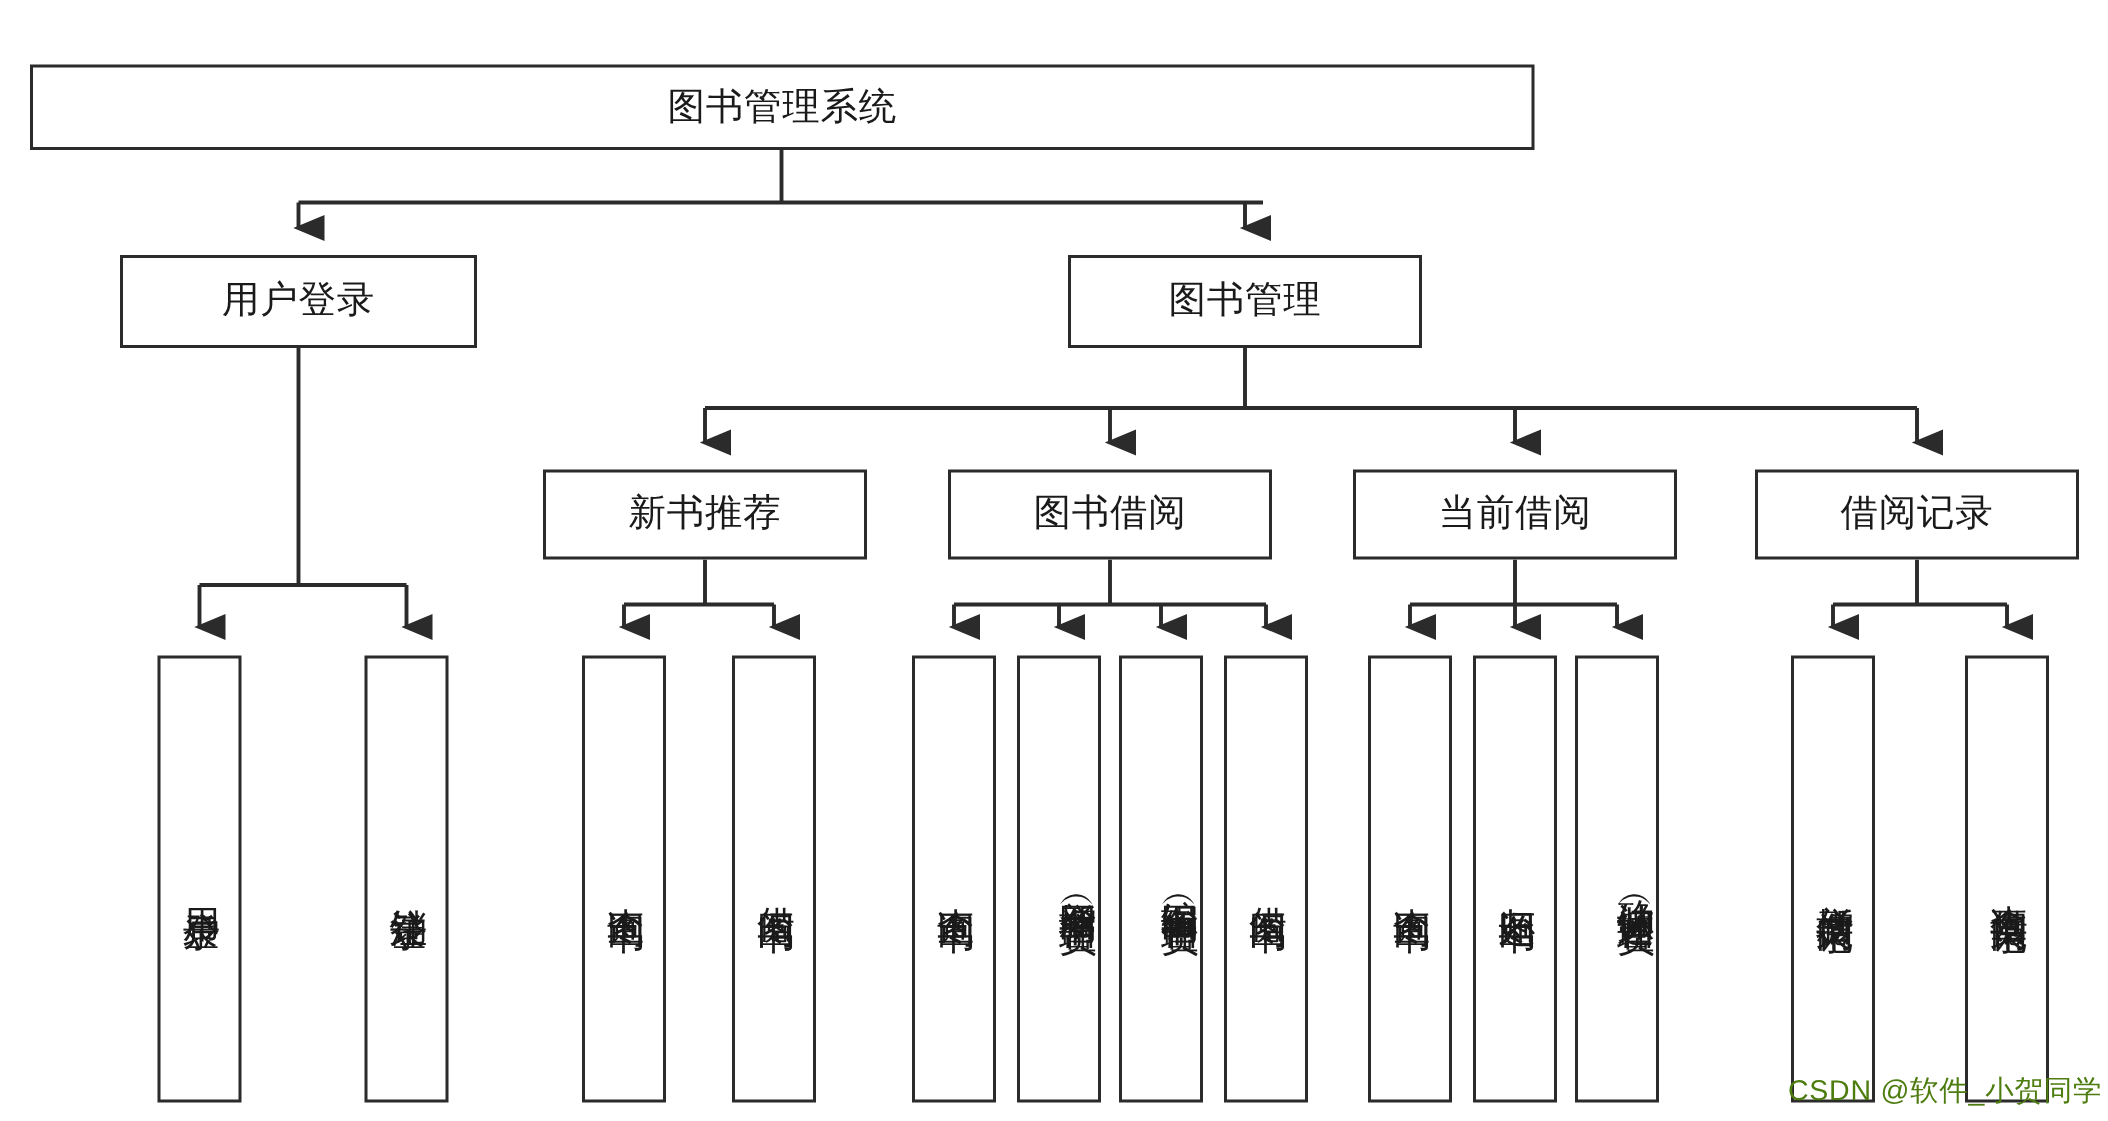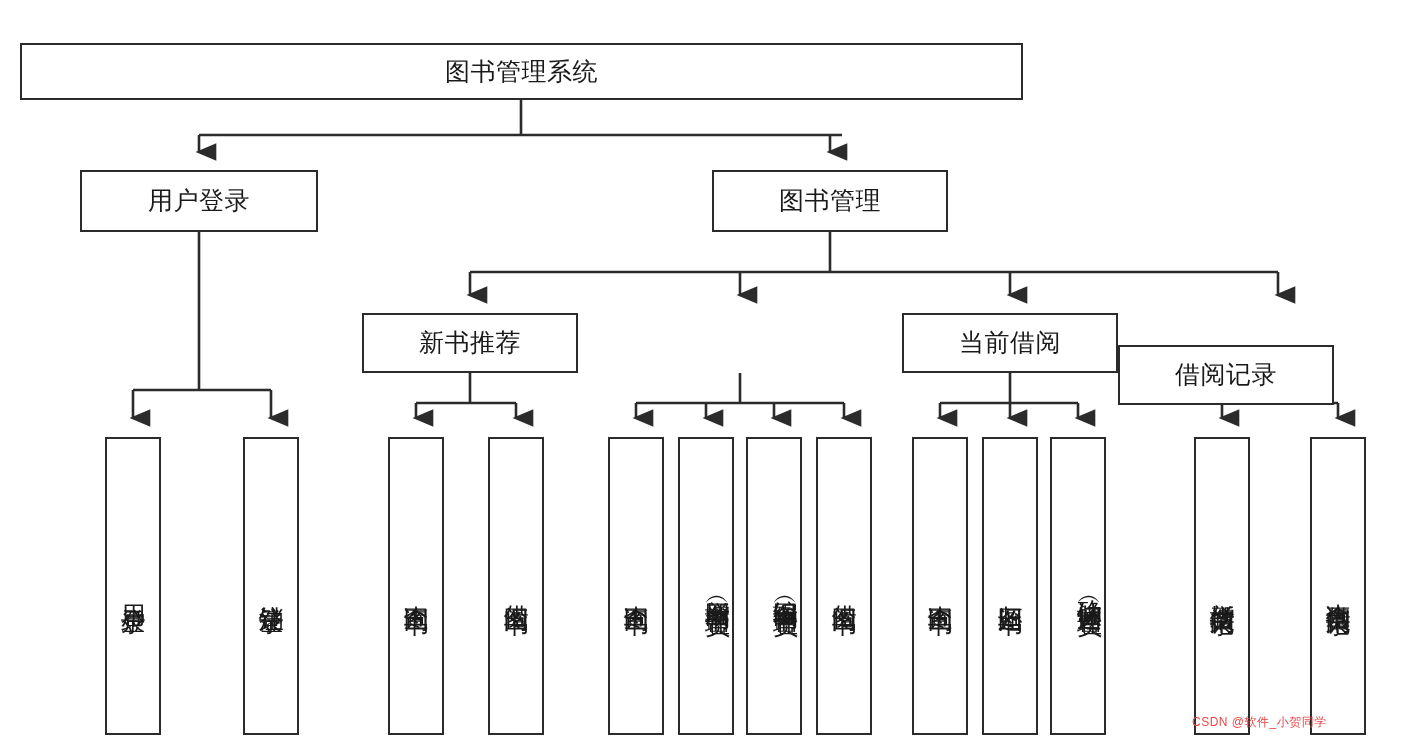--- a/index.html
+++ b/index.html
@@ -52,22 +52,22 @@
     letter-spacing: 2px;
   }
   .node.vert.topalign {
     align-items: flex-start;
   }
   .node.vert.midalign {
     align-items: center;
   }
   .watermark {
     position: absolute;
-    font-size: 12px;
-    color: #ef4444;
+    font-size: 19px;
+    color: #4d7c0f;
     white-space: nowrap;
     letter-spacing: 0.5px;
   }
 </style>
 </head>
 <body>
 
 <div id="canvas">
 
   <svg id="edges" viewBox="0 0 1405 747">
@@ -131,26 +131,29 @@
   </div>
 
   <div class="node horiz" style="left:362px; top:313px; width:216px; height:60px;">
     <span>新书推荐</span>
   </div>
 
   <div class="node horiz" style="left:712px; top:170px; width:236px; height:62px;">
     <span>图书管理</span>
   </div>
 
+  <div class="node horiz" style="left:632px; top:313px; width:216px; height:60px;">
+    <span>图书借阅</span>
+  </div>
 
   <div class="node horiz" style="left:902px; top:313px; width:216px; height:60px;justify-content:center;">
     <span>当前借阅</span>
   </div>
 
-  <div class="node horiz" style="left:1118px; top:313px; width:216px; height:60px;margin-top:32px;">
+  <div class="node horiz" style="left:1170px; top:313px; width:216px; height:60px;">
     <span>借阅记录</span>
   </div>
 
   <div class="node vert midalign" style="left:105px; top:437px; width:56px; height:298px;">
     <span>用户登录</span>
   </div>
 
   <div class="node vert midalign" style="left:243px; top:437px; width:56px; height:298px;">
     <span>注销登录</span>
   </div>

